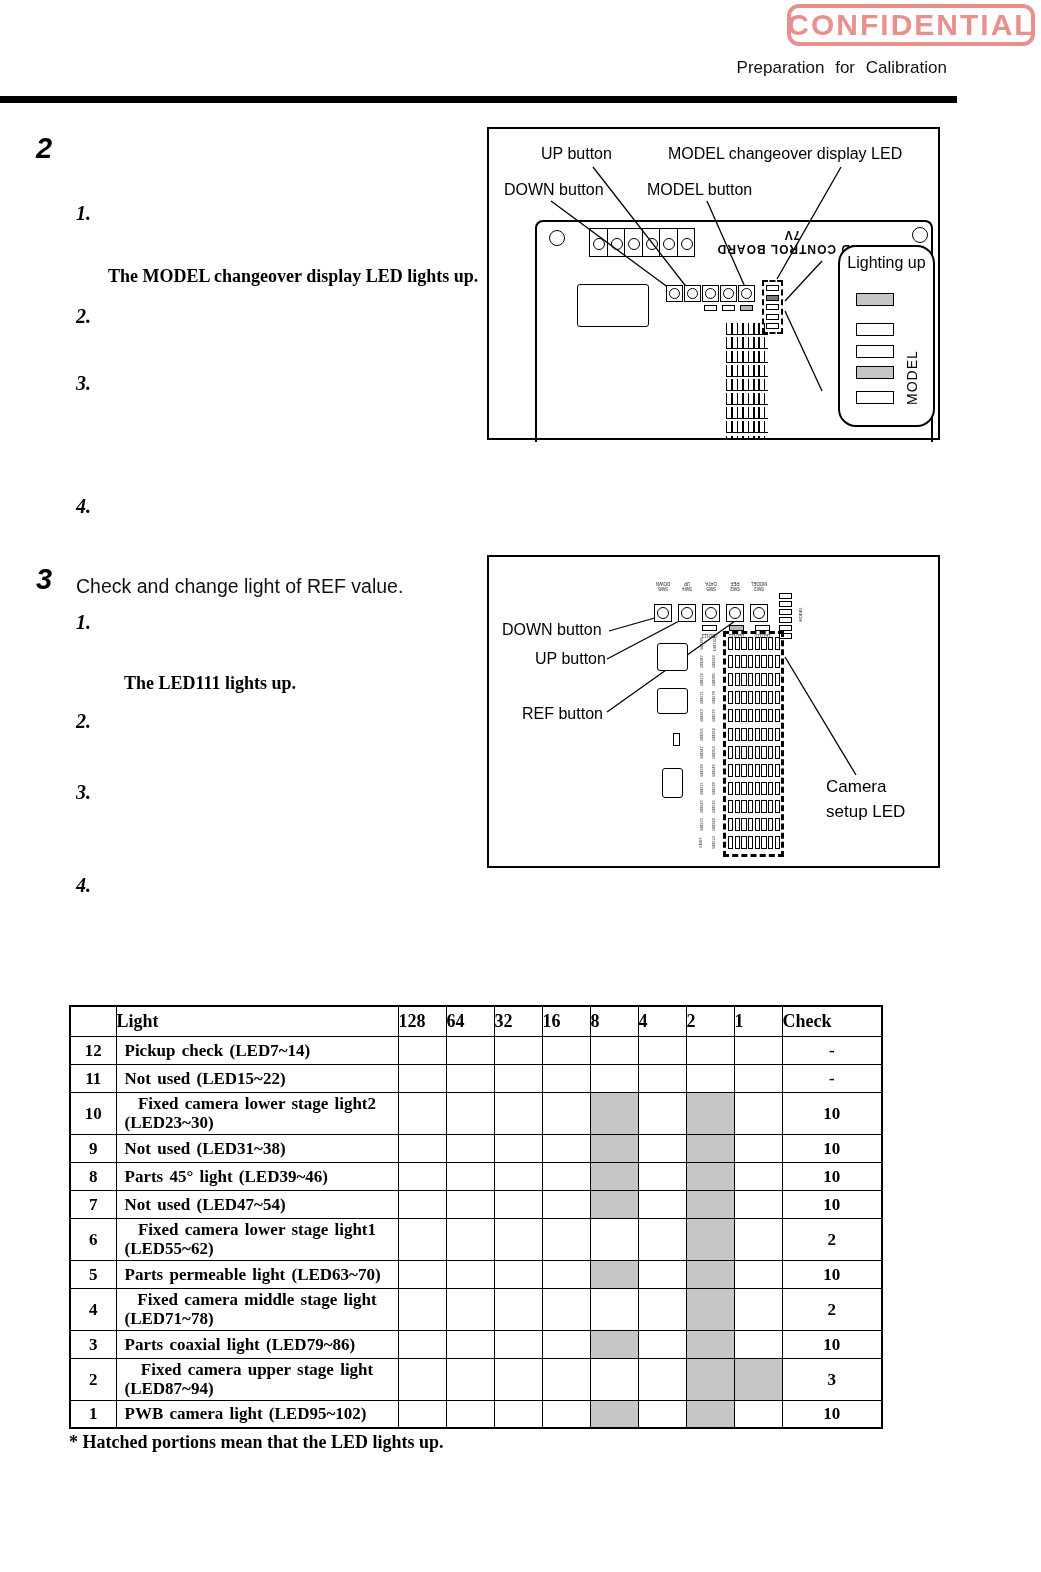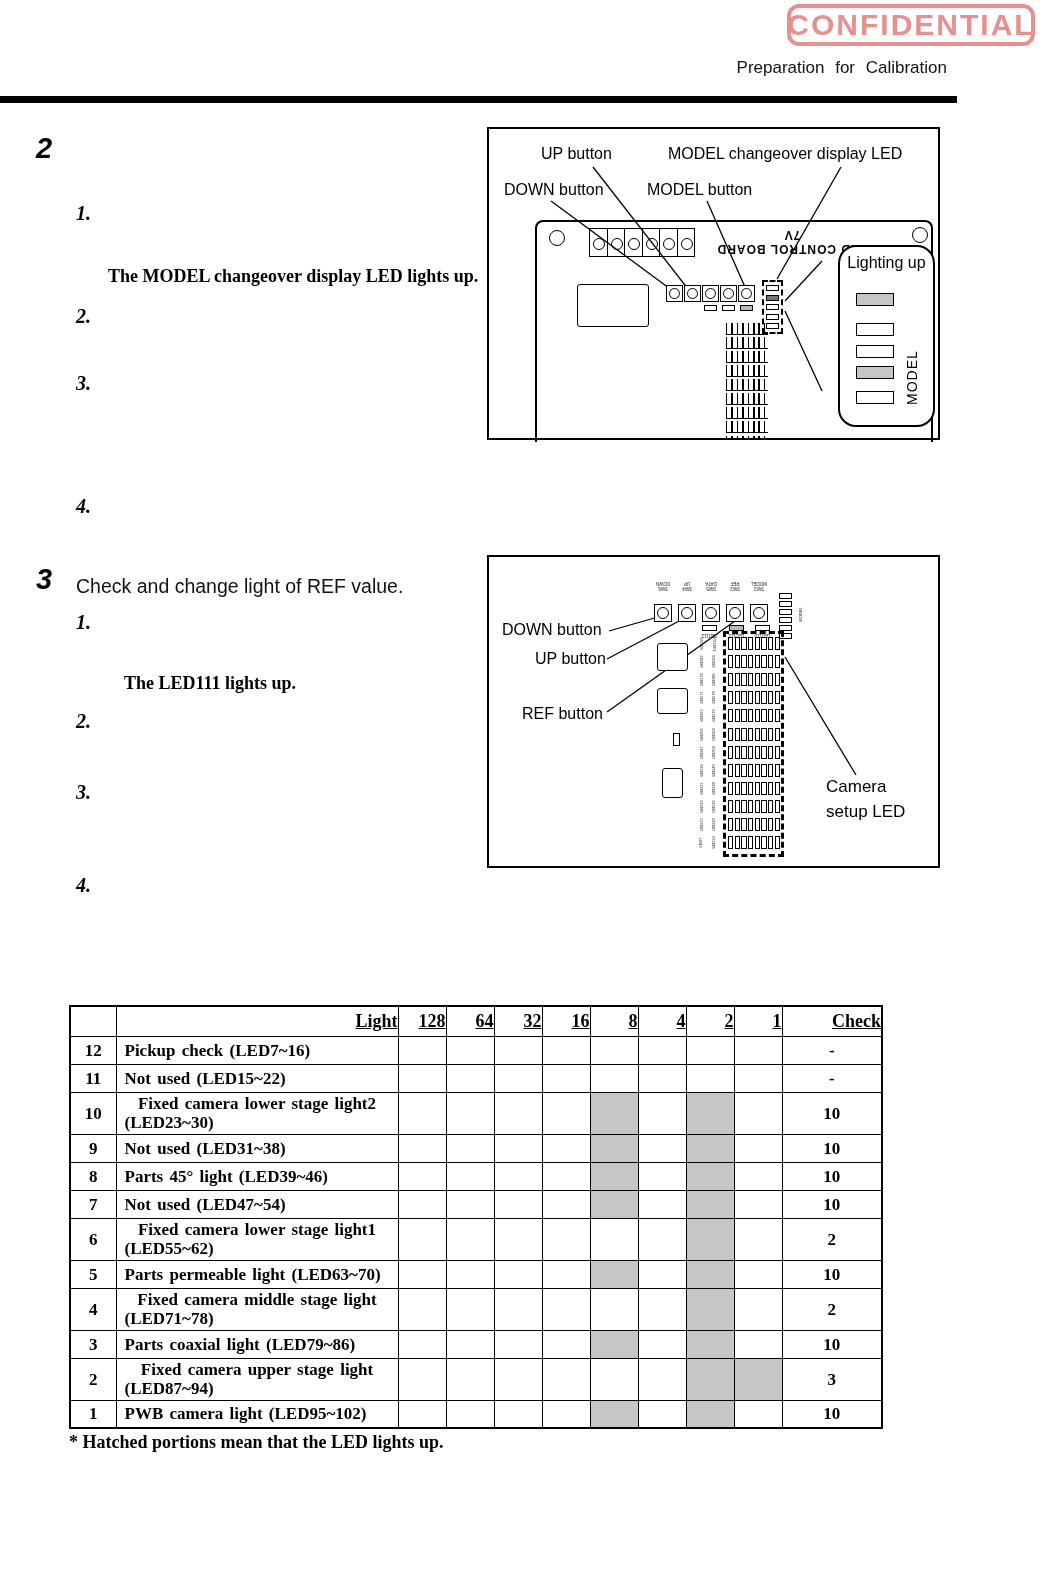--- a/index.html
+++ b/index.html
@@ -56,21 +56,21 @@
   .tinyv { position:absolute; font:400 4px "Liberation Sans",sans-serif; transform:rotate(-90deg); transform-origin:center; white-space:nowrap; color:#222; }
   .tinyf { position:absolute; font:400 4.5px/5px "Liberation Sans",sans-serif; transform:rotate(180deg); text-align:center; white-space:pre-line; color:#222; }
   .ledrow { position:absolute; display:flex; gap:1.5px; }
   .ledrow > div { width:5.2px; border:1.2px solid #000; background:#fff; }
 
   
   .tblwrap { left:69px; top:1005px; }
   table.setup { border-collapse:collapse; table-layout:fixed; width:812px; border:2.5px solid #000;
                 font-family:"Liberation Serif",serif; }
   table.setup th, table.setup td { border:1.6px solid #000; overflow:hidden; }
-  table.setup th { font:700 18px "Liberation Serif",serif; height:30px; text-align:right;text-decoration:underline; }
+  table.setup th { font:700 18px "Liberation Serif",serif; height:30px; text-align:left; }
   table.setup td { font:700 17px/19px "Liberation Serif",serif; text-align:center; }
   td.light { text-align:justify; text-align-last:left; padding:0 8px; word-spacing:2px; }
   td.hatch { background:#c6c6c6; }
   .tnote { font:700 18px "Liberation Serif",serif; }
 
   
   .sheetbox { left:522px; top:1452px; width:436px; height:114px; border:1.8px solid #000; }
   .sheetbox .toprow { position:absolute; left:0; top:0; width:100%; height:27px; border-bottom:1.6px solid #000; }
   .sheetbox .vdiv { position:absolute; left:336px; top:27px; width:0; height:87px; border-left:1.6px solid #000; }
   .sheetcell { position:absolute; left:336px; top:27px; width:100px; text-align:center;
@@ -408,21 +408,21 @@
             <th>8</th>
             <th>4</th>
             <th>2</th>
             <th>1</th>
             <th>Check</th>
           </tr>
         </thead>
       <tbody>
           <tr style="height: 28px;">
             <td>12</td>
-            <td class="light">Pickup check (LED7~16)</td>
+            <td class="light">Pickup check (LED7~14)</td>
             <td></td>
             <td></td>
             <td></td>
             <td></td>
             <td></td>
             <td></td>
             <td></td>
             <td></td>
             <td>-</td>
           </tr>

